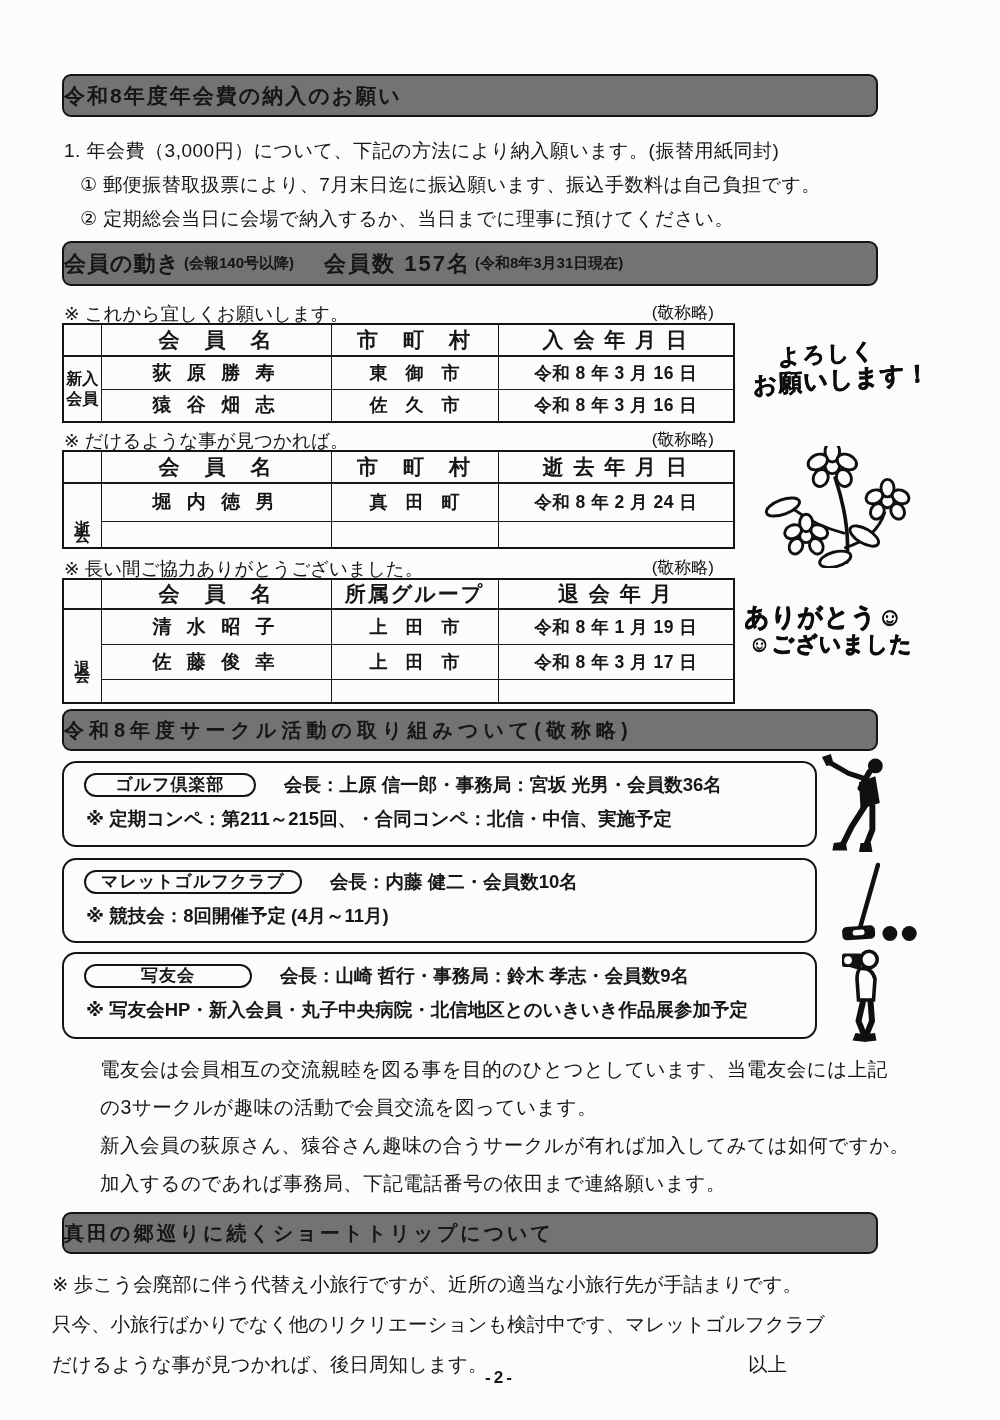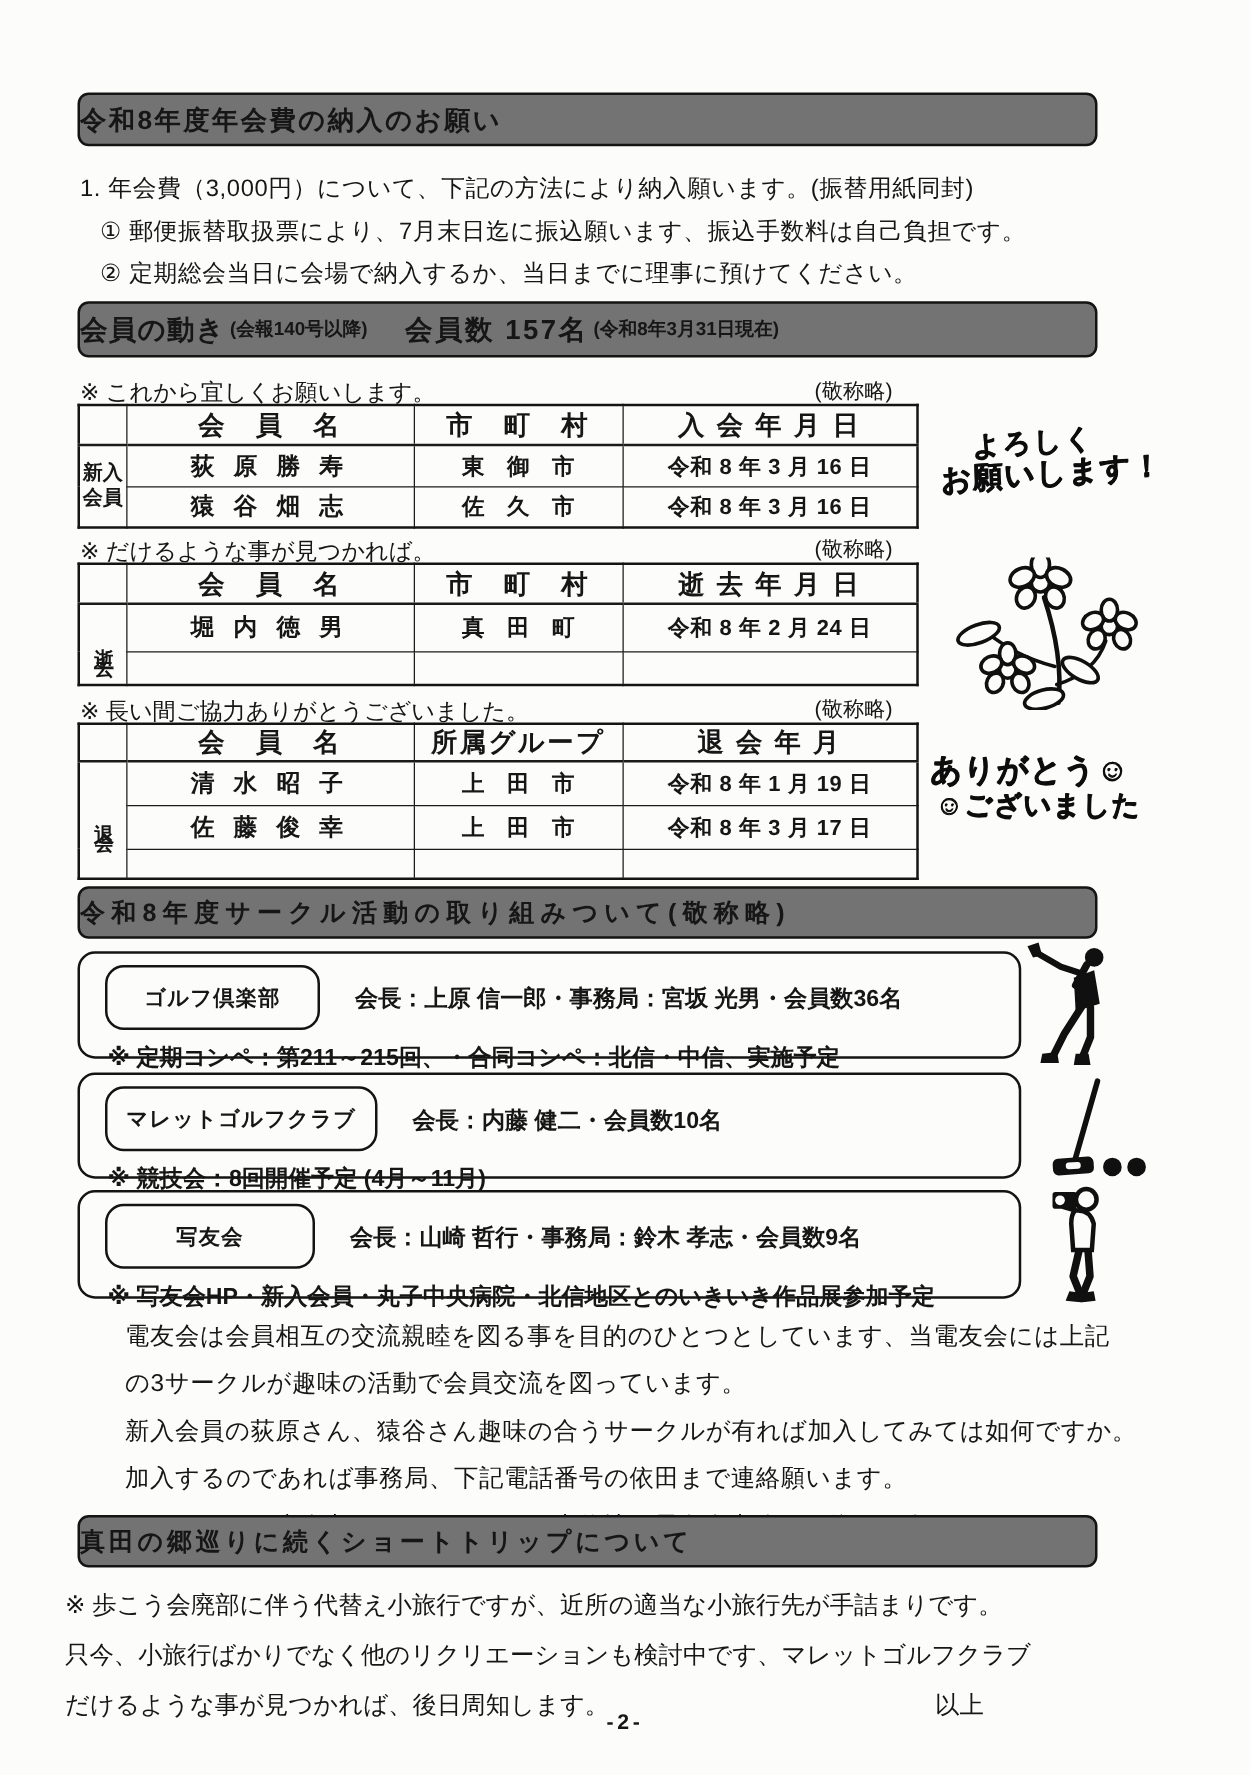--- a/index.html
+++ b/index.html
@@ -48,21 +48,21 @@
   #stamp-welcome .l2 { font-size: 24px; letter-spacing: 1px; }
   #stamp-thanks .l1 { font-size: 25px; letter-spacing: 1px; }
   #stamp-thanks .l2 { font-size: 22px; margin-left: 4px; letter-spacing: 1px; }
   
   .club-box {
     border: 2.5px solid #141414; border-radius: 14px; background:#fcfcfa;
     padding: 9px 20px 8px 20px; display: flex; flex-direction: column;
   }
   .club-head { display: flex; align-items: center; }
   .club-name-box {
-    border: 2.2px solid #141414; border-radius: 15px; height: 52px;
+    border: 2.2px solid #141414; border-radius: 15px; height: 24px;
     display: flex; align-items: center; justify-content: center;
     font-size: 17px; font-weight: 700; letter-spacing: 1px; flex: none;
   }
   .club-info { font-size: 18.5px; font-weight: 600; margin-left: 28px; white-space: nowrap; }
   .club-note { font-size: 18.5px; font-weight: 600; margin-top: 9px; margin-left: 2px; white-space: nowrap; }
   .w-golf { width: 172px; }
   .w-mallet { width: 218px; }
   .w-photo { width: 168px; }
   
   .para-line { font-size: 19.5px; font-weight: 500; line-height: 38px; letter-spacing: .5px; white-space: nowrap; }

